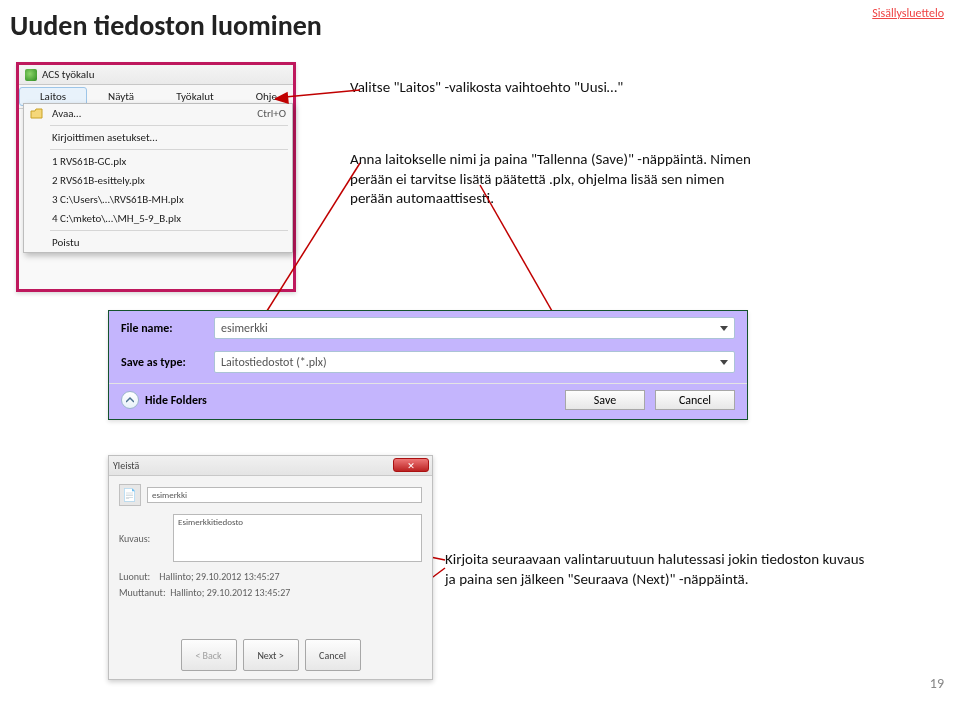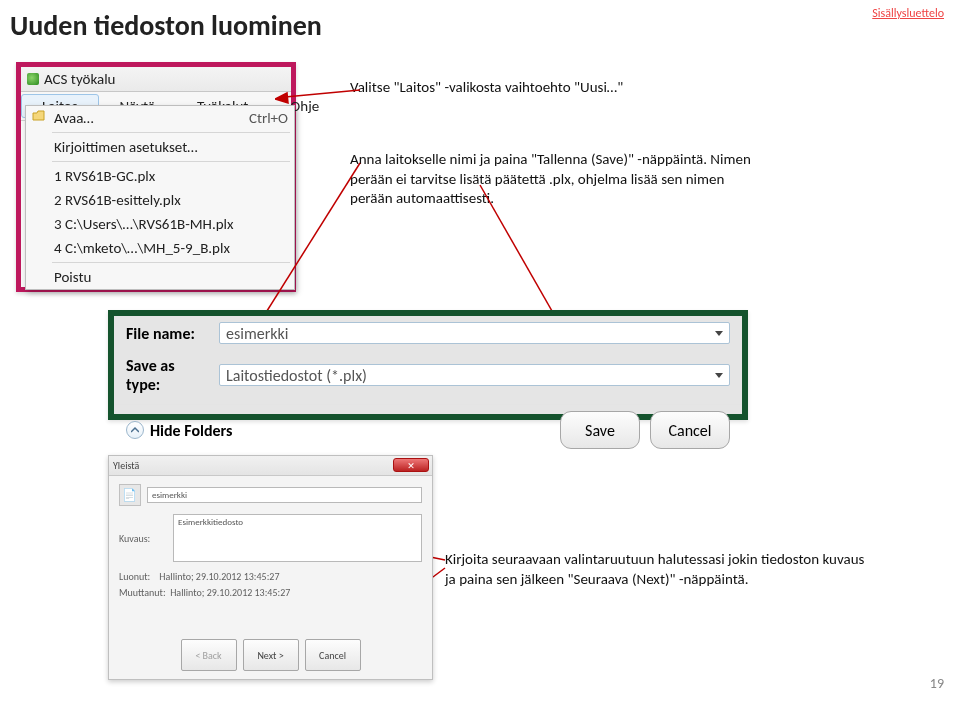--- a/index.html
+++ b/index.html
@@ -33,23 +33,23 @@
     bottom: 10px;
     right: 16px;
     color: #888;
     font-size: 14px;
   }
   
   .shot1 {
     position: absolute;
     top: 62px; left: 16px;
     width: 280px; height: 230px;
-    border: 5px solid #be185d;
+    border: 3px solid #be185d;
     background: #f9f9f9;
-    font-size: 15px;
+    font-size: 11px;
     color: #222;
     box-shadow: 0 2px 4px rgba(0,0,0,.15);
   }
   .shot1 .titlebar {
     background: linear-gradient(#f4f4f4,#eaeaea);
     border-bottom: 1px solid #c7c7c7;
     padding: 3px 6px;
     display: flex;
     align-items: center;
     gap: 5px;
@@ -113,23 +113,23 @@
     stroke:#c00000;
     stroke-width:1.5;
     fill:#c00000;
   }
 
   
   .shot2 {
     position:absolute;
     top:310px; left:108px;
     width:640px; height:110px;
-    border:6px solid #14532d;
-    background:#e5e5e5;
-    font-size:16px;
+    border:1px solid #14532d;
+    background:#c4b5fd;
+    font-size:12px;
     box-shadow: 0 2px 4px rgba(0,0,0,.12);
   }
   .shot2 .formrow {
     display:flex; align-items:center;
     padding:6px 12px;
     gap:8px;
   }
   .shot2 .lbl { width:85px; font-weight:bold; text-align:left; }
   .shot2 .field {
     flex:1;
@@ -160,24 +160,24 @@
     display:flex; align-items:center; gap:6px;
     font-weight:bold;
   }
   .shot2 .hidef .circ {
     width:18px;height:18px;border-radius:50%;
     border:1px solid #9bb6cc;
     background:linear-gradient(#fff,#e7f1f9);
     display:flex;align-items:center;justify-content:center;
   }
   .shot2 .btn {
-    width:80px;height:38px;
+    width:80px;height:20px;
     background:linear-gradient(#fdfdfd,#e7e7e7);
     border:1px solid #a7a7a7;
-    border-radius:11px;
+    border-radius:0;
     display:flex;align-items:center;justify-content:center;
     cursor:pointer;
   }
   .shot2 .spacer { flex:1; }
 
   
   .shot3 {
     position:absolute;
     top:455px; left:108px;
     width:325px; height:225px;

